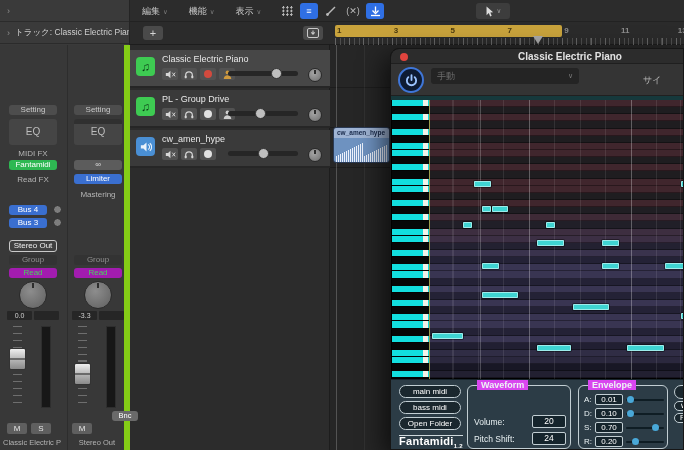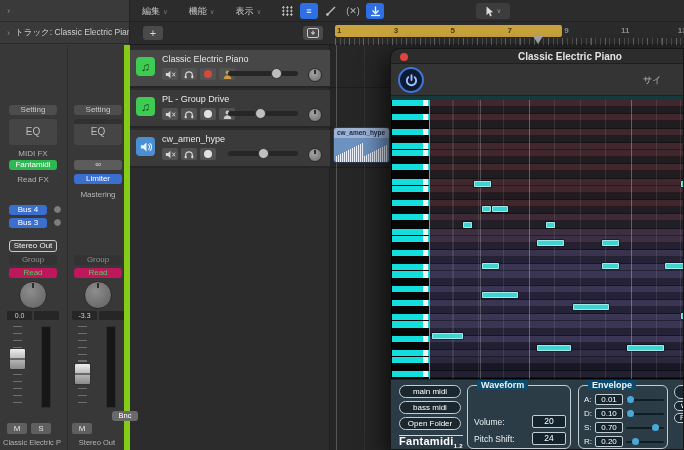--- a/index.html
+++ b/index.html
@@ -43,21 +43,21 @@
 .s-btn{background:#4d4d4d;border-radius:3px;color:#c9c9c9;font-size:8px;height:10px;line-height:10px}
 .s-eq{background:#454545;border-radius:3px;color:#bdbdbd;font-size:10px;height:26px;line-height:26px}
 .s-eq2{background:linear-gradient(#303030 0 5px,#454545 5px)}
 .s-text{color:#b5b5b5;font-size:8px}
 .s-pill{border-radius:3px;font-size:8px;height:10px;line-height:10px;color:#fff}
 .s-green{background:#2eb852}
 .s-blue{background:#3a6fd0}
 .s-gray{background:#5c5c5c;color:#ddd}
 .s-out{background:#3f3f3f;border:1px solid #c9c9c9;border-radius:3px;color:#eee;font-size:8px;height:12px;line-height:10px}
 .s-grp{background:#333;border-radius:3px;color:#8f8f8f;font-size:8px;height:10px;line-height:10px}
-.s-read{background:#be185d;border-radius:3px;color:#4ad05e;font-size:8px;height:10px;line-height:10px}
+.s-read{background:#a21caf;border-radius:3px;color:#4ad05e;font-size:8px;height:10px;line-height:10px}
 .sendknob{position:absolute;right:1px;width:9px;height:9px;border-radius:50%;background:#7d7d7d;border:1px solid #2c2c2c}
 .knob{position:absolute;left:16px;width:28px;height:28px;border-radius:50%;background:radial-gradient(circle at 40% 35%,#8d8d8d,#5f5f5f);border:1px solid #2a2a2a}
 .knob i{position:absolute;left:50%;top:1px;width:2px;height:5px;background:#2d2d2d;margin-left:-1px}
 .valrow{position:absolute;left:4px;display:flex;gap:2px}
 .valbox{width:25px;height:9px;background:#262626;color:#d0d0d0;font-size:7px;line-height:9px;text-align:center;border-radius:1px}
 .fader{position:absolute;left:6px;width:48px;height:82px}
 .ftick{position:absolute;left:4px;top:0;bottom:0;width:9px;
  background:repeating-linear-gradient(to bottom,#6e6e6e 0 1px,transparent 1px 6.9px)}
 .fcap{position:absolute;left:0;width:17px;height:22px;background:linear-gradient(#efefef,#bdbdbd 45%,#8a8a8a);border:1px solid #333;border-radius:2px}
 .fcap i{display:block;margin-top:9px;height:2px;background:#6a6a6a}
@@ -111,21 +111,21 @@
  background:repeating-linear-gradient(90deg,rgba(255,255,255,.22) 0 1px,transparent 1px 102px),
             repeating-linear-gradient(90deg,rgba(255,255,255,.09) 0 1px,transparent 1px 25.5px);
  background-position:99px 0,-3px 0}
 .note{position:absolute;height:6px;border-radius:1px;box-shadow:inset 0 0 0 1px rgba(235,255,255,.55),0 0 0 1px rgba(0,0,0,.4)}
 .panel{position:relative;height:72px;background:#2c3c46;border-top:1px solid #18252c}
 .pbtn{position:absolute;left:8px;width:62px;height:13px;border:1px solid #c2ced3;background:#1a272e;border-radius:8px;color:#fff;font-size:8px;line-height:11px;text-align:center}
 .plogo{position:absolute;left:8px;top:52px;width:70px;color:#fff;line-height:1}
 .plogo .lg1{font-size:11px;font-weight:bold;letter-spacing:.3px;border-top:1px solid #cfd8dc;display:inline-block}
 .plogo .lg1 sub{font-size:6px}
 .fset{position:absolute;top:5px;border:1px solid #c2ced3;border-radius:6px}
-.fleg{position:absolute;top:-6px;left:9px;background:#0c4a6e;padding:0 4px;font-size:9px;font-weight:bold;color:#eef4f6}
+.fleg{position:absolute;top:-6px;left:9px;background:#d946ef;padding:0 4px;font-size:9px;font-weight:bold;color:#eef4f6}
 #fs-wave{left:76px;width:104px;height:64px}
 #fs-env{left:187px;width:90px;height:64px}
 .wrow{position:absolute;left:6px;right:4px;display:flex;align-items:center}
 .wsel{width:48px;height:14px;border:1px solid #c2ced3;background:#15242c;border-radius:3px;color:#fff;font-size:8.5px;line-height:12px;padding:0 4px;display:flex;justify-content:space-between}
 .wlabel{font-size:8.5px;color:#e8f0f2;white-space:nowrap}
 .wbox{width:34px;height:13px;border:1px solid #c2ced3;background:#15242c;border-radius:2px;color:#fff;font-size:8.5px;line-height:11px;text-align:center}
 .wcheck{width:11px;height:11px;border:1px solid #c2ced3;background:#15242c;border-radius:2px}
 .erow{position:absolute;left:5px;display:flex;align-items:center;gap:3px}
 .elabel{width:8px;font-size:8px;color:#e8f0f2}
 .ebox{width:28px;height:11px;border:1px solid #c2ced3;background:#15242c;border-radius:2px;color:#fff;font-size:8px;line-height:9px;text-align:center}
@@ -424,20 +424,24 @@
     <div class="pw-title">
       <div class="pw-close"></div>
       <div class="pw-name">Classic Electric Piano</div>
     </div>
     <div class="pw-ctrl">
       <div class="pw-power">
         <svg width="13" height="13" viewBox="0 0 14 14">
             <path d="M7 1.2v5.3" stroke="#9cc4ff" stroke-width="2" stroke-linecap="round"></path>
             <path d="M3.6 3.4a5 5 0 1 0 6.8 0" fill="none" stroke="#9cc4ff" stroke-width="2" stroke-linecap="round"></path>
           </svg>
+      </div>
+      <div class="pw-preset">
+        <span>手動</span>
+        <span style="color:#7a7a7a;font-size:7px">∨</span>
       </div>
       <div class="pw-side">サイ</div>
     </div>
     <div class="roll">
       <div class="roll-top"></div>
       <div id="kb">
           <div class="wkey" style="height: 7.154px; background: rgb(18, 222, 222);">
             <span class="tip"></span>
           </div>
           <div class="bkey" style="height: 7.154px;"></div>

